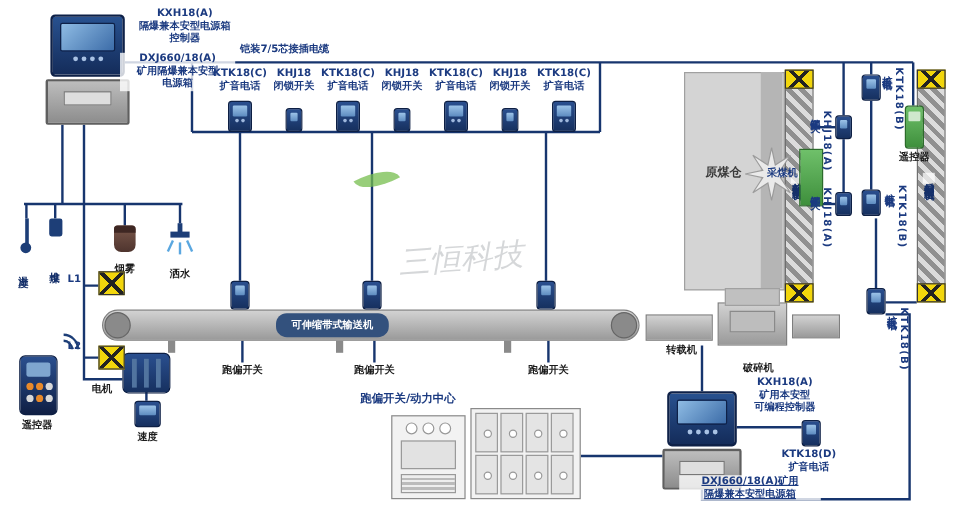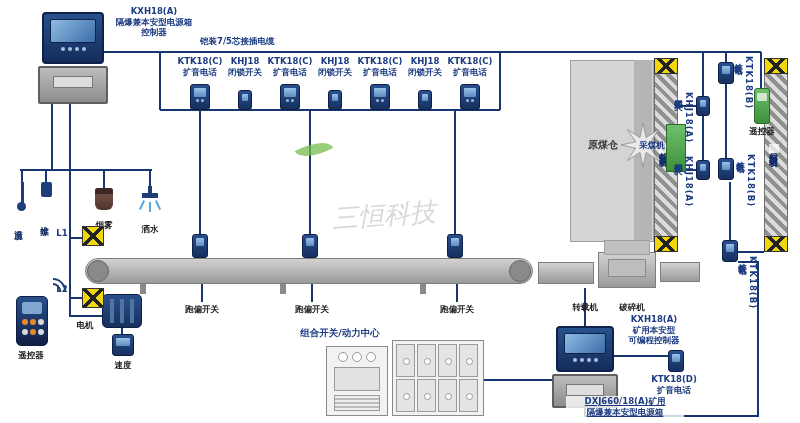--- a/index.html
+++ b/index.html
@@ -103,20 +103,25 @@
       </div>
   </div>
   <div class="pbox" style="left:38px;top:66px;width:70px;height:38px;">
     <div class="plate"></div>
   </div>
   <div class="lbl" style="left:108px;top:6px;width:92px;">
     <div>KXH18(A)</div>
     <div>隔爆兼本安型电源箱</div>
     <div>控制器</div>
   </div>
+  <div class="lbl" style="left:100px;top:44px;width:96px;background:rgba(255,255,255,.8);">
+    <div>DXJ660/18(A)</div>
+    <div>矿用隔爆兼本安型</div>
+    <div>电源箱</div>
+  </div>
   <div class="lbl" style="left:200px;top:36px;width:100px;text-align:left;">铠装7/5芯接插电缆</div>
 
   <div class="lbl" style="left:177px;top:56px;width:46px;">
     <div>KTK18(C)</div>
       <div>扩音电话</div>
     </div>
   <div class="lbl" style="left:222px;top:56px;width:46px;">
     <div>KHJ18</div>
       <div>闭锁开关</div>
     </div>
@@ -220,40 +225,41 @@
   <div class="wifi" style="left:40px;top:278px;width:22px;height:22px;"></div>
   <div class="wifi" style="left:45px;top:283px;width:12px;height:12px;"></div>
   <div class="lbl lblk" style="left:8px;top:350px;width:46px;">遥控器</div>
 
   <div class="shape gray" style="left:85px;top:258px;width:448px;height:26px;border-radius:13px;"></div>
   <div class="shape" style="left:87px;top:260px;width:20px;height:20px;border-radius:50%;background:#8a8a8a;border:1px solid #666;"></div>
   <div class="shape" style="left:509px;top:260px;width:20px;height:20px;border-radius:50%;background:#8a8a8a;border:1px solid #666;"></div>
   <div class="leg" style="left:140px;top:284px;"></div>
   <div class="leg" style="left:280px;top:284px;"></div>
   <div class="leg" style="left:420px;top:284px;"></div>
+  <div class="beltband" style="left:230px;top:261px;width:94px;height:20px;line-height:20px;">可伸缩带式输送机</div>
 
   <div class="dev" style="left:192px;top:234px;width:16px;height:24px;">
       <div class="scr"></div>
     </div>
   <div class="dev" style="left:302px;top:234px;width:16px;height:24px;">
       <div class="scr"></div>
     </div>
   <div class="dev" style="left:447px;top:234px;width:16px;height:24px;">
       <div class="scr"></div>
     </div>
   <div class="lbl lblk" style="left:178px;top:304px;width:48px;">跑偏开关</div>
   <div class="lbl lblk" style="left:288px;top:304px;width:48px;">跑偏开关</div>
   <div class="lbl lblk" style="left:433px;top:304px;width:48px;">跑偏开关</div>
 
   <div class="shape gray" style="left:538px;top:262px;width:56px;height:22px;"></div>
   <div class="shape gray" style="left:598px;top:252px;width:58px;height:36px;">
     <div style="margin:6px auto 0;width:36px;height:16px;background:#bdbdbd;border:1px solid #8a8a8a;"></div>
   </div>
   <div class="shape gray" style="left:660px;top:262px;width:40px;height:20px;"></div>
-  <div class="lbl lblk" style="left:538px;top:302px;width:60px;text-align:right;">转载机</div>
+  <div class="lbl lblk" style="left:538px;top:287px;width:60px;">转载机</div>
   <div class="lbl lblk" style="left:602px;top:302px;width:60px;">破碎机</div>
 
   <div class="shape" style="left:570px;top:60px;width:82px;height:180px;background:#d4d4d4;border:1px solid #a0a0a0;"></div>
   <div class="shape" style="left:634px;top:60px;width:18px;height:180px;background:#b5b5b5;"></div>
   <div class="shape" style="left:604px;top:240px;width:44px;height:13px;background:#c0c0c0;border:1px solid #a0a0a0;"></div>
   <div class="lbl" style="left:578px;top:140px;width:50px;font-size:10px;color:#3a3a3a;">原煤仓</div>
 
   <div class="vconv" style="left:654px;top:58px;height:194px;"></div>
   <div class="vconv" style="left:764px;top:58px;height:194px;"></div>
   <div class="hazard" style="left:654px;top:58px;width:24px;height:16px;"></div>
@@ -331,21 +337,21 @@
     </div>
   <div class="lbl" style="left:646px;top:374px;width:56px;">
     <div>KTK18(D)</div>
     <div>扩音电话</div>
   </div>
   <div class="lbl" style="left:566px;top:396px;width:118px;background:rgba(255,255,255,.8);text-decoration:underline;">
     <div>DXJ660/18(A)矿用</div>
     <div>隔爆兼本安型电源箱</div>
   </div>
 
-  <div class="lbl" style="left:292px;top:328px;width:96px;font-size:9.5px;">组合开关/动力中心</div>
+  <div class="lbl" style="left:292px;top:328px;width:96px;font-size:9.5px;">跑偏开关/动力中心</div>
   <div class="cab" style="left:326px;top:346px;width:62px;height:70px;">
     <div style="display:flex;gap:4px;justify-content:center;margin-top:5px;">
       <span style="width:8px;height:8px;border-radius:50%;background:#fff;border:1px solid #999;"></span>
       <span style="width:8px;height:8px;border-radius:50%;background:#fff;border:1px solid #999;"></span>
       <span style="width:8px;height:8px;border-radius:50%;background:#fff;border:1px solid #999;"></span>
     </div>
     <div style="margin:5px auto 0;width:44px;height:22px;background:#e2e2e2;border:1px solid #9a9a9a;"></div>
     <div style="margin:4px auto 0;width:44px;height:14px;background:repeating-linear-gradient(#eee 0 2px,#bbb 2px 4px);border:1px solid #9a9a9a;"></div>
   </div>
   <div class="cab" style="left:392px;top:340px;width:92px;height:76px;display:flex;flex-wrap:wrap;align-content:flex-start;gap:2px;padding:3px;">

